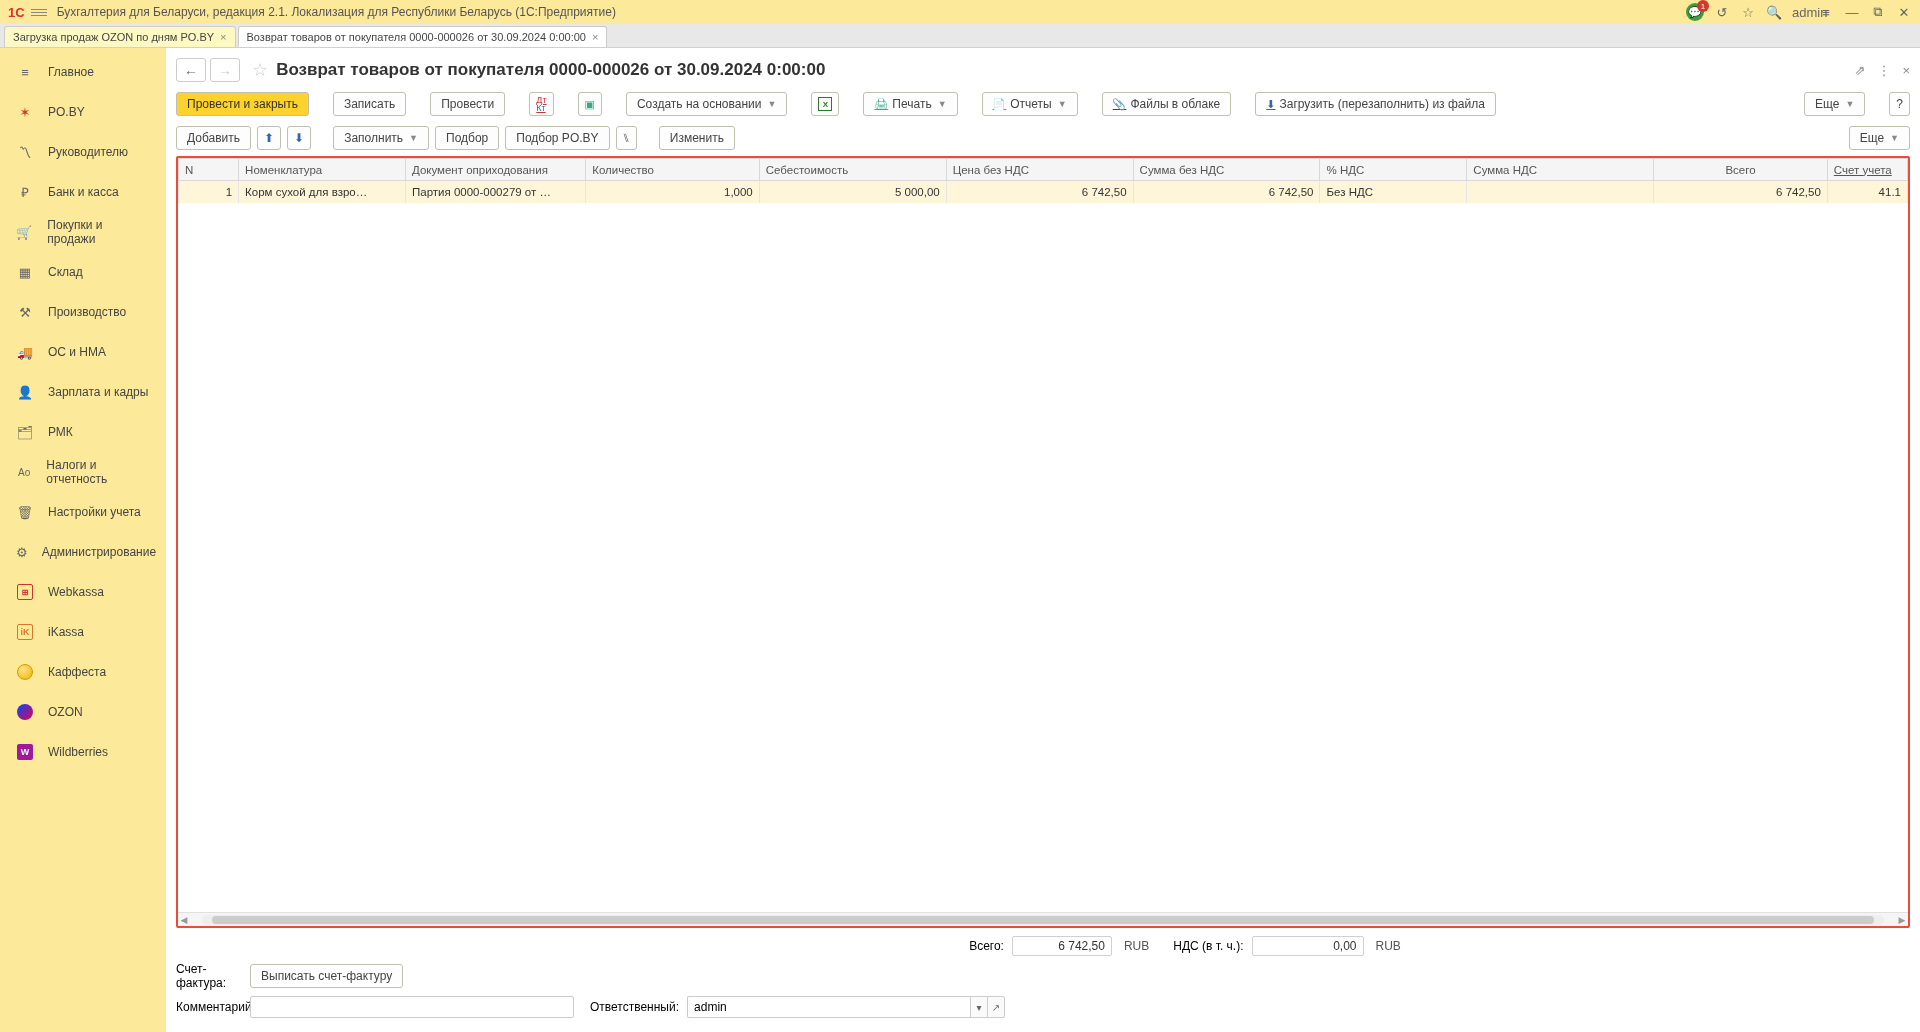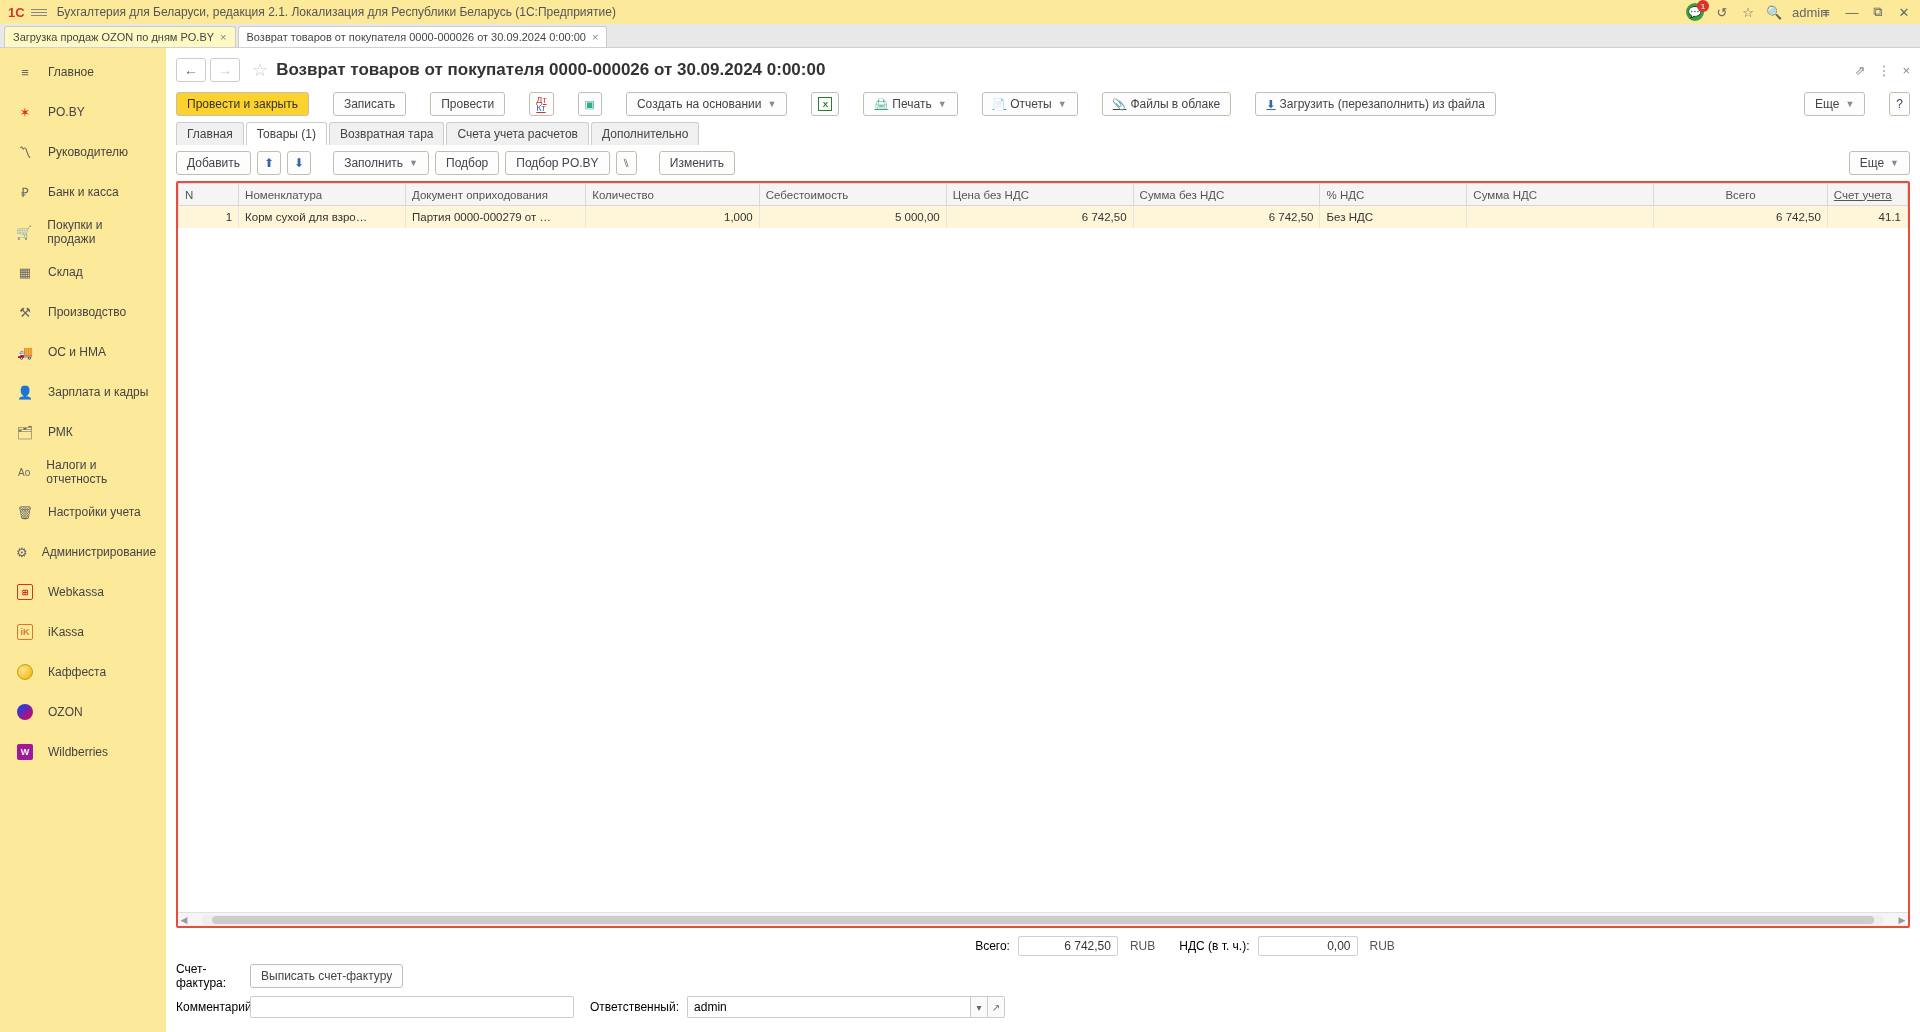--- a/index.html
+++ b/index.html
@@ -248,27 +248,20 @@
           <span>Загрузить (перезаполнить) из файла</span>
         </div>
       <div class="spacer"></div>
       <div class="btn">
           <span>Еще</span>
           <span class="dd">▼</span>
         </div>
       <div class="btn icon-only">?</div>
     </div>
 
-    <div class="tabs-row">
-      <div class="doc-tab">Главная</div>
-      <div class="doc-tab active">Товары (1)</div>
-      <div class="doc-tab">Возвратная тара</div>
-      <div class="doc-tab">Счета учета расчетов</div>
-      <div class="doc-tab">Дополнительно</div>
-    </div>
 
     <div class="table-toolbar">
       <div class="btn">Добавить</div>
       <div class="btn icon-only" style="color:#36a;">⬆</div>
       <div class="btn icon-only" style="color:#36a;">⬇</div>
       <div style="width:10px;"></div>
       <div class="btn">
           <span>Заполнить</span>
           <span class="dd">▼</span>
         </div>
@@ -326,21 +319,21 @@
         <span class="arrow">▶</span>
       </div>
     </div>
 
     <div class="footer">
       <div class="row" style="justify-content:center; padding-left:300px;">
         <span class="label">Всего:</span>
         <span class="readonly-field right" style="width:100px;">6 742,50</span>
         <span class="currency-lbl">RUB</span>
         <span class="label">НДС (в т. ч.):</span>
-        <span class="readonly-field right" style="width:100px;">0,00</span>
+        <span class="readonly-field right" style="width:112px;">0,00</span>
         <span class="currency-lbl">RUB</span>
       </div>
       <div class="row">
         <span class="label" style="width:66px;">Счет-фактура:</span>
         <div class="btn">Выписать счет-фактуру</div>
       </div>
       <div class="row">
         <span class="label" style="width:66px;">Комментарий:</span>
         <input class="text-input" style="width: 324px;">
         <span class="label" style="margin-left:8px;">Ответственный:</span>

